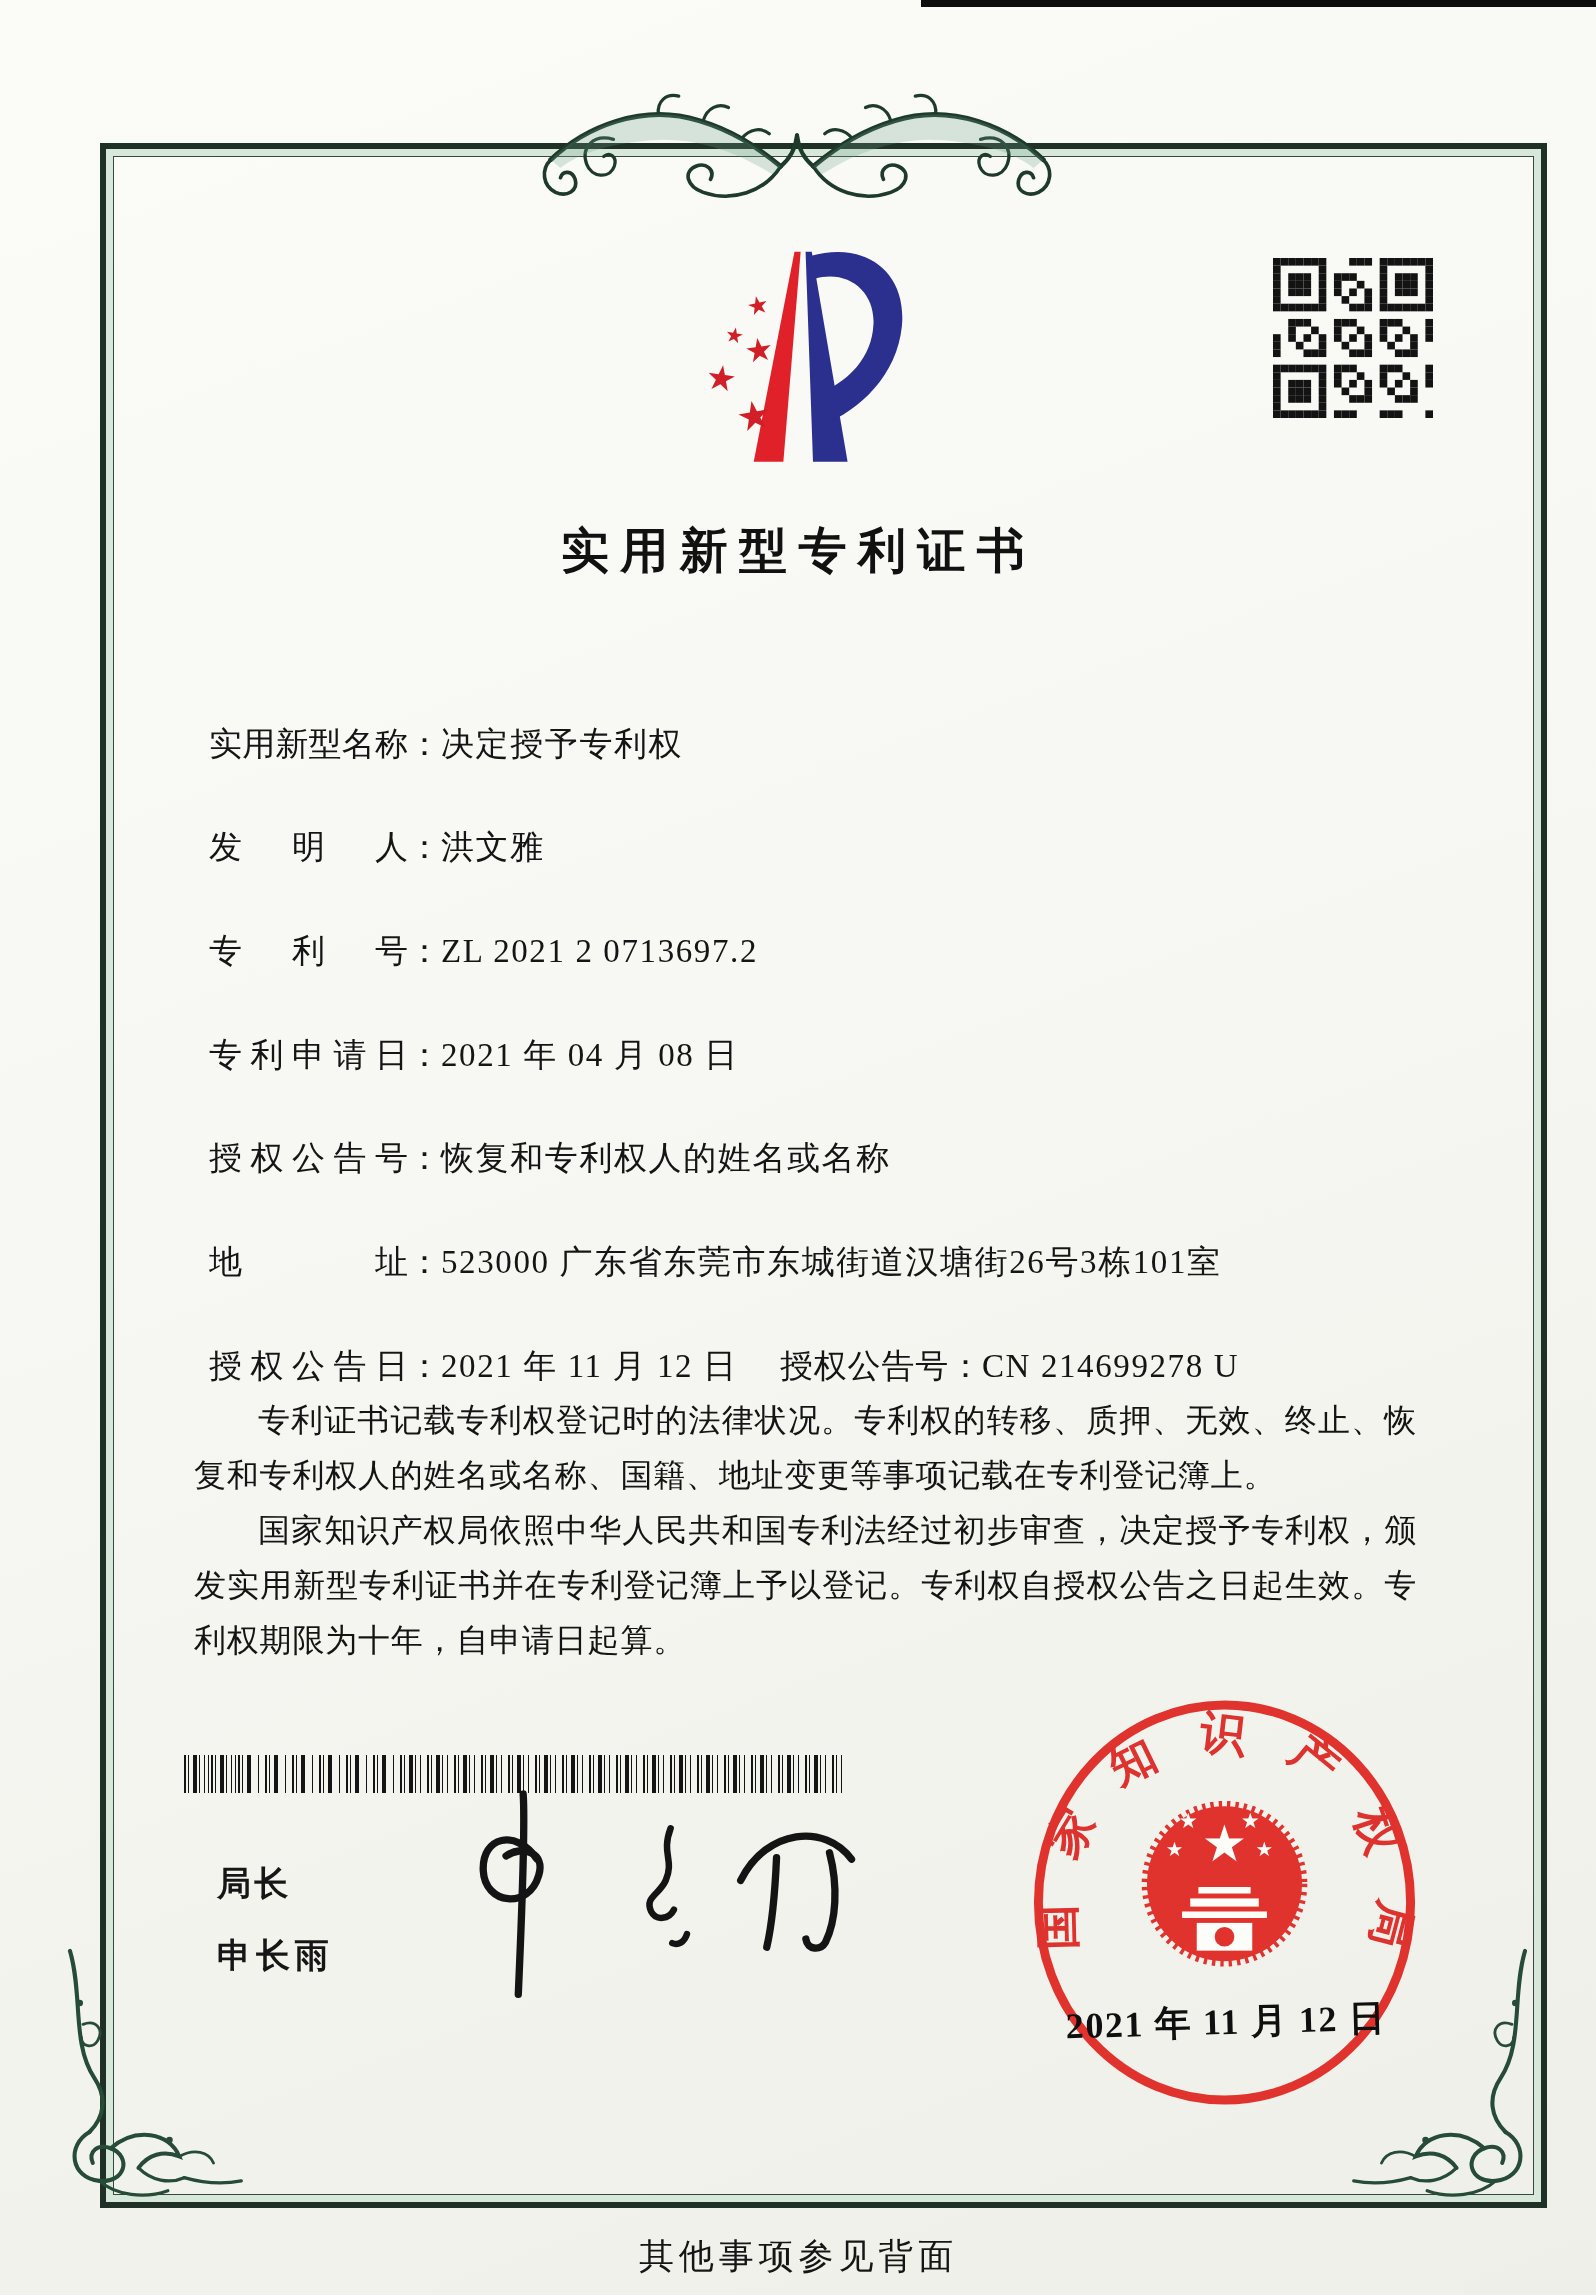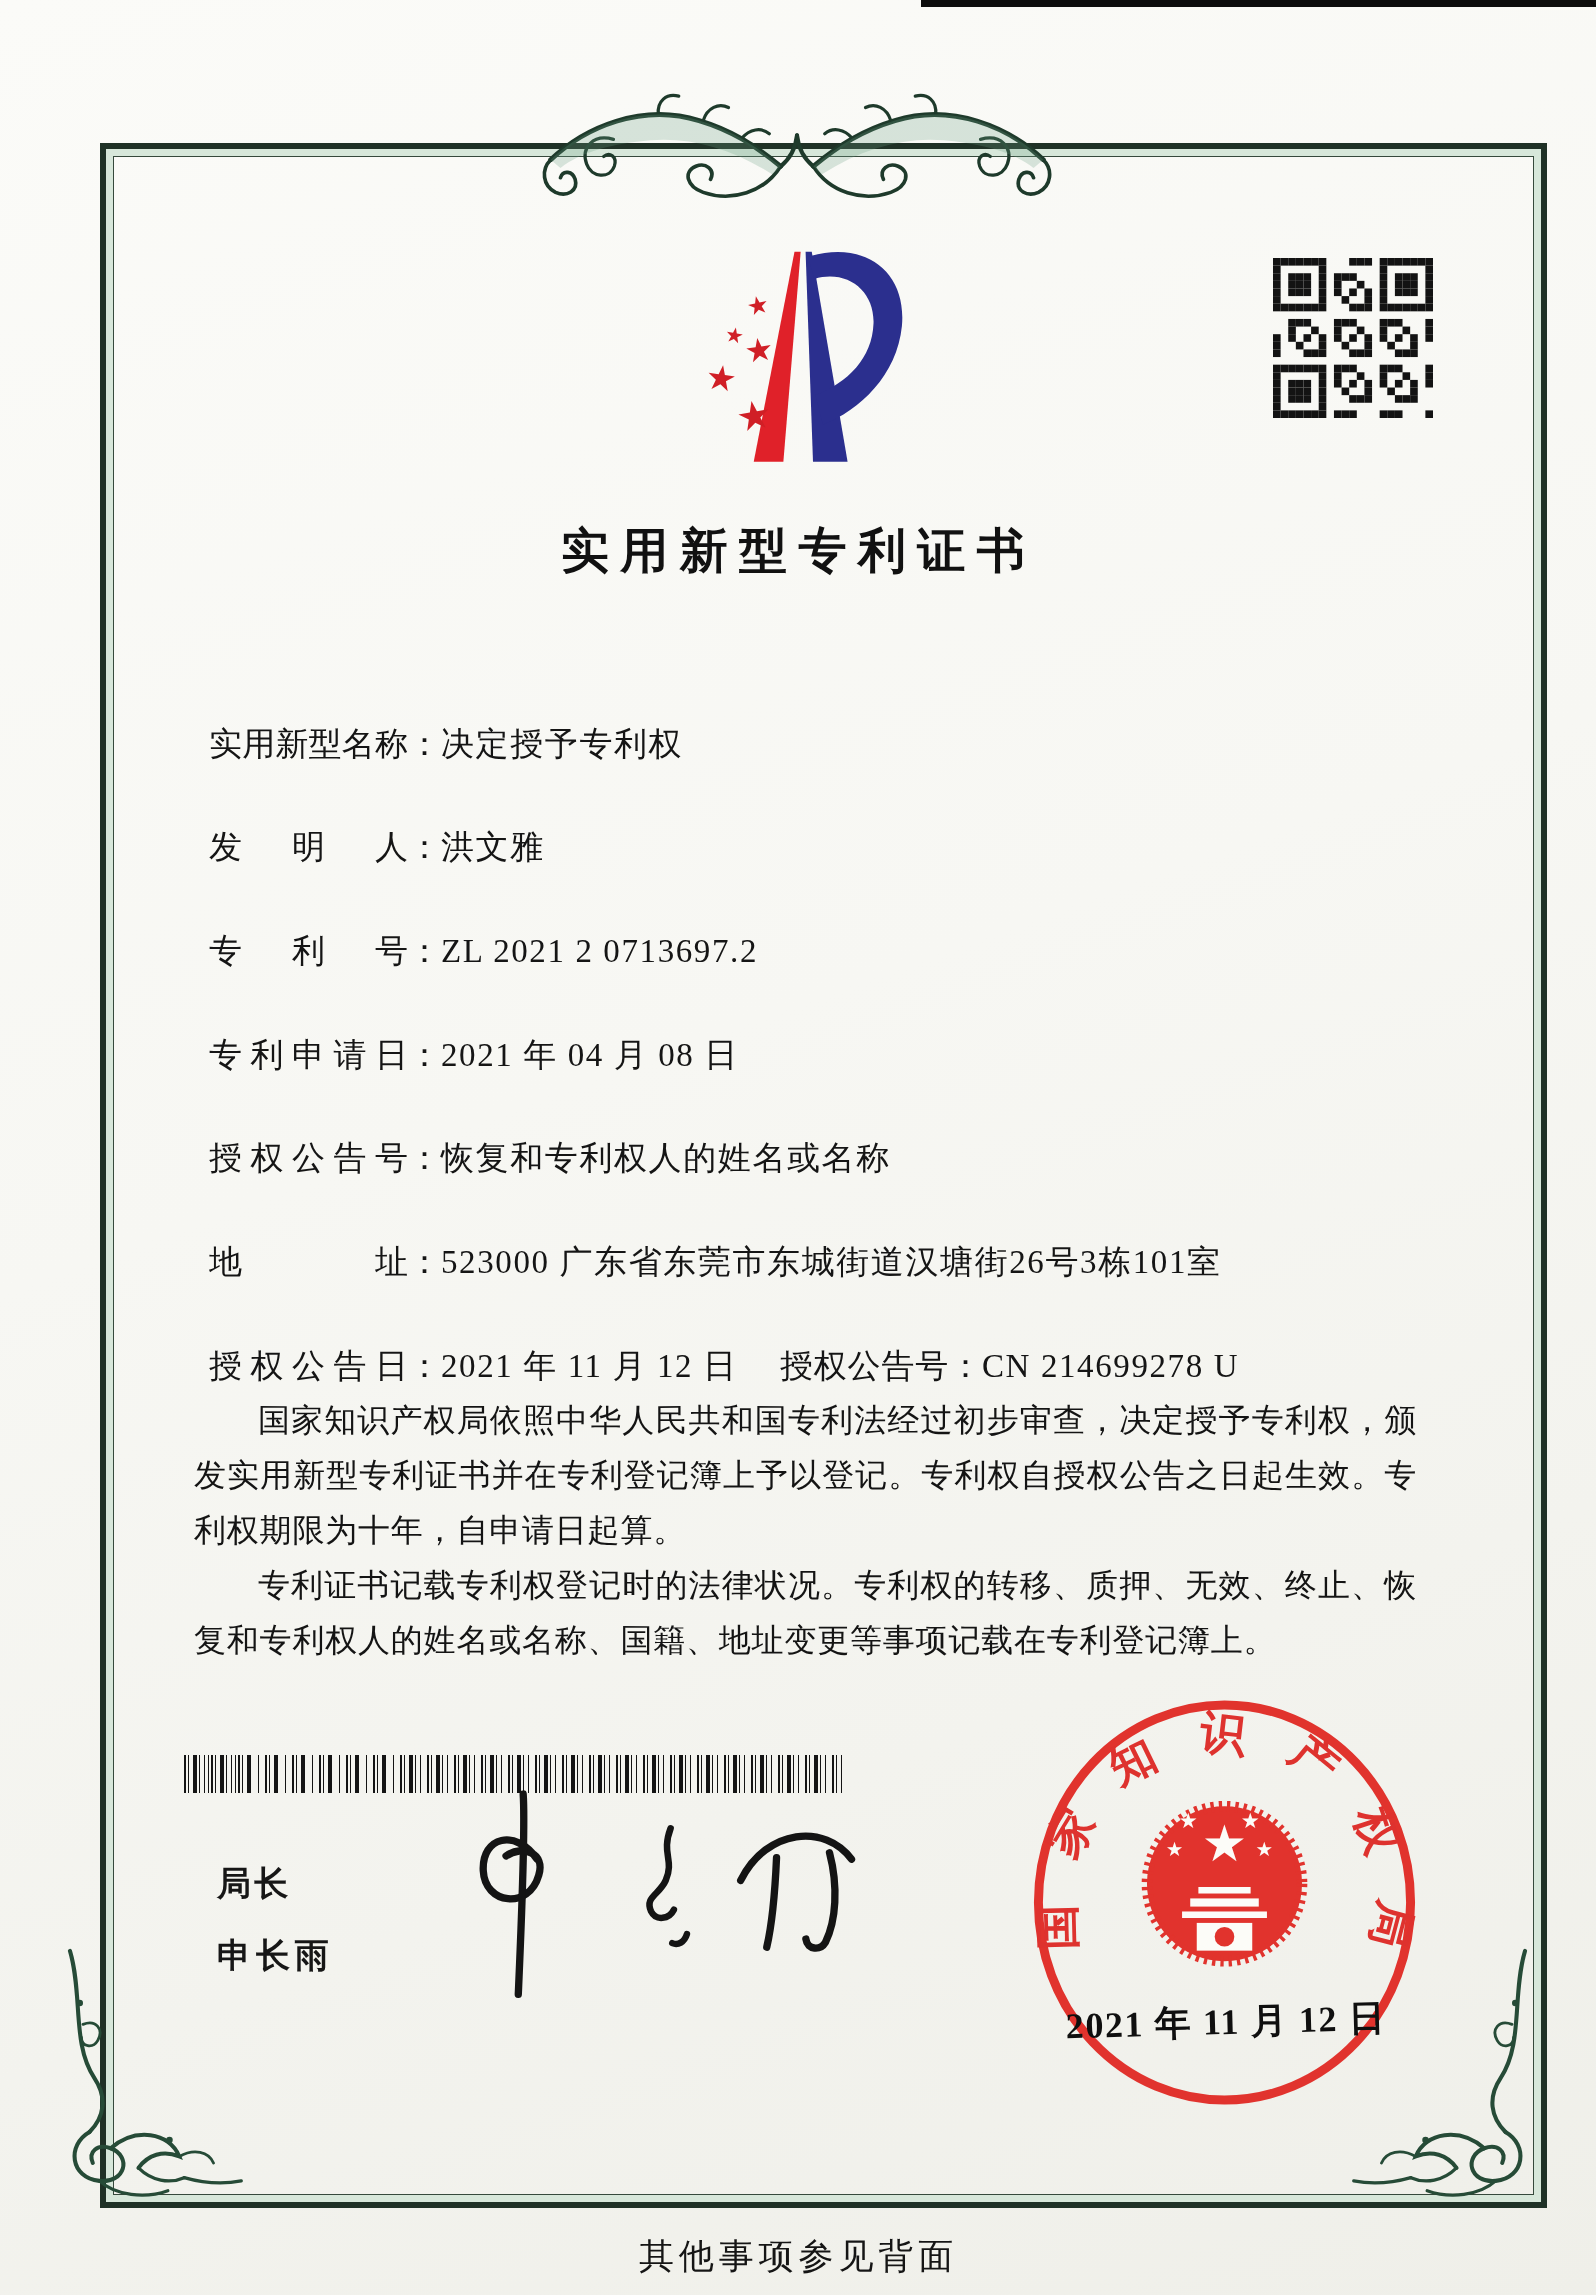--- a/index.html
+++ b/index.html
@@ -357,22 +357,22 @@
     <span class="field-label">地址</span><span class="field-colon">：</span><span class="field-value">523000 广东省东莞市东城街道汉塘街26号3栋101室</span>
   </div>
   <div class="field-row row-grant">
     <span class="field-label">授权公告日</span><span class="field-colon">：</span><span class="field-value">2021 年 11 月 12 日</span>
     <span class="grant-right">
       <span class="field-label2">授权公告号</span><span class="field-colon">：</span><span class="field-value">CN 214699278 U</span>
     </span>
   </div>
 
   <div class="body-text">
+    <p>专利证书记载专利权登记时的法律状况。专利权的转移、质押、无效、终止、恢复和专利权人的姓名或名称、国籍、地址变更等事项记载在专利登记簿上。</p>
     <p>国家知识产权局依照中华人民共和国专利法经过初步审查，决定授予专利权，颁发实用新型专利证书并在专利登记簿上予以登记。专利权自授权公告之日起生效。专利权期限为十年，自申请日起算。</p>
-    <p>专利证书记载专利权登记时的法律状况。专利权的转移、质押、无效、终止、恢复和专利权人的姓名或名称、国籍、地址变更等事项记载在专利登记簿上。</p>
   </div>
 
   <div class="barcode"></div>
 
   <div class="director-title">局长</div>
   <div class="director-name">申长雨</div>
 
   <svg class="signature" viewBox="0 0 600 286">
     <g fill="none" stroke="#141414" stroke-width="9" stroke-linecap="round">
       <path d="M138,96 C112,58 70,68 72,110 C74,152 128,158 140,116 C149,88 120,78 100,92"></path>

